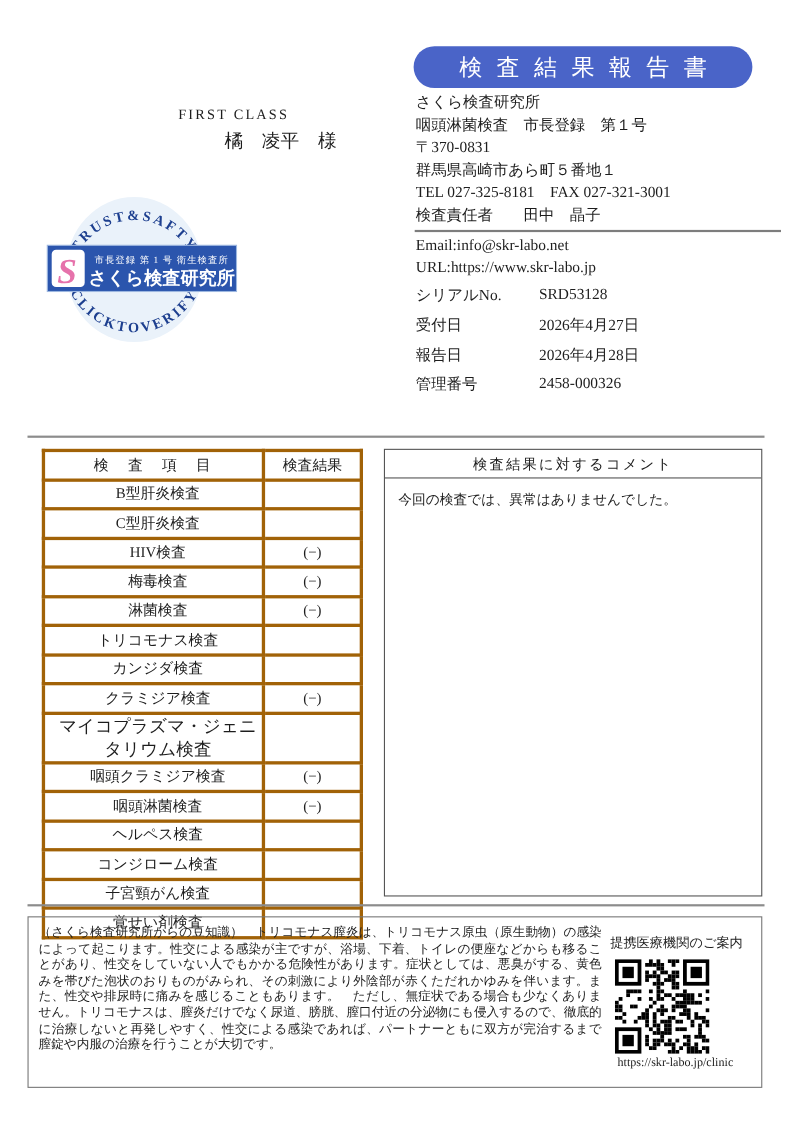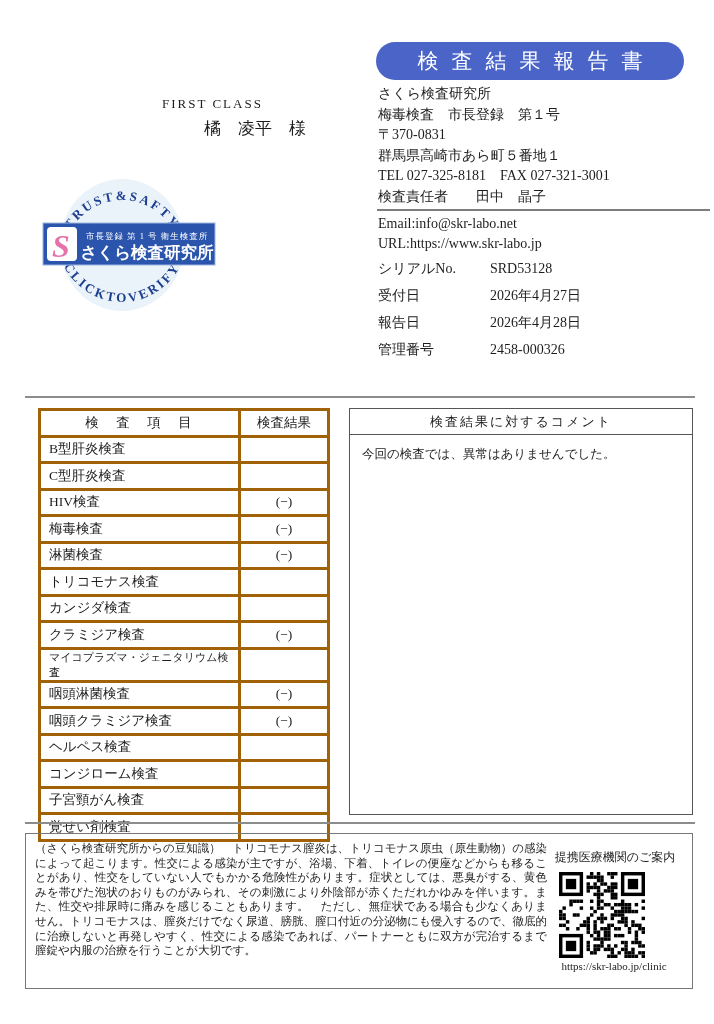--- a/index.html
+++ b/index.html
@@ -29,22 +29,22 @@
   .meta-label{width:112px;}
   .rule-mid{left:25px;top:396px;width:670px;}
   
   .results{position:absolute;left:38px;top:408px;width:283px;border-collapse:collapse;table-layout:fixed;}
   .results td,.results th{border:3px solid #a16207;font-weight:normal;font-size:13.5px;height:23.5px;padding:0;}
   .results{border:2px solid #222;}
   .results .col-item{width:197px;}
   .results .col-res{width:86px;}
   .results th.item-h{text-align:center;letter-spacing:2px;}
   .results th.res-h{text-align:center;}
-  .results td.item{padding-left:8px;text-align:left;}
-  .results td.item.small{font-size:11px;}
+  .results td.item{padding-left:8px;text-align:center;}
+  .results td.item.small{font-size:16px;}
   .results td.res{text-align:center;}
   
   .comment{position:absolute;left:349px;top:408px;width:344px;height:407px;border:1px solid #555;box-sizing:border-box;}
   .comment-title{height:25px;line-height:25px;text-align:center;font-size:13px;letter-spacing:2px;border-bottom:1px solid #555;}
   .comment-body{padding:11px 12px;font-size:12.5px;}
   .rule-low{left:25px;top:822px;width:670px;}
   
   .bottom-box{position:absolute;left:25px;top:833px;width:668px;height:156px;border:1px solid #777;box-sizing:border-box;}
   .tips{position:absolute;left:9px;top:7px;width:512px;font-size:11.5px;line-height:14.6px;text-align:justify;}
   .clinic-title{position:absolute;left:505px;top:15px;width:168px;text-align:center;font-size:12px;}
@@ -73,21 +73,21 @@
     </text>
     <rect x="15" y="50" width="172" height="42" fill="#2b55ad" stroke="#9db7e0" stroke-width="1"></rect>
     <rect x="19" y="54" width="30" height="34" rx="4" fill="#ffffff"></rect>
     <text x="24" y="84" font-size="32" font-style="italic" font-weight="bold" fill="#e672ab">S</text>
     <text x="119" y="66" text-anchor="middle" font-size="8.5" letter-spacing="1" fill="#ffffff">市長登録 第 1 号 衛生検査所</text>
     <text x="119" y="85" text-anchor="middle" font-size="16.5" font-weight="bold" fill="#ffffff">さくら検査研究所</text>
   </svg>
 
   <div class="lab">
     <div>さくら検査研究所</div>
-    <div>梅毒検査　市長登録　第１号</div>
+    <div>咽頭淋菌検査　市長登録　第１号</div>
     <div>〒370-0831</div>
     <div>群馬県高崎市あら町５番地１</div>
     <div>TEL 027-325-8181　FAX 027-321-3001</div>
     <div>検査責任者　　田中　晶子</div>
   </div>
 
   <div class="rule rule-lab"></div>
 
   <div class="contact">
     <div>Email:info@skr-labo.net</div>
@@ -151,25 +151,25 @@
         </tr>
     <tr>
           <td class="item">クラミジア検査</td>
           <td class="res">(−)</td>
         </tr>
     <tr>
           <td class="item small">マイコプラズマ・ジェニタリウム検査</td>
           <td class="res"></td>
         </tr>
     <tr>
+          <td class="item">咽頭クラミジア検査</td>
+          <td class="res">(−)</td>
+        </tr>
+    <tr>
           <td class="item">咽頭淋菌検査</td>
-          <td class="res">(−)</td>
-        </tr>
-    <tr>
-          <td class="item">咽頭クラミジア検査</td>
           <td class="res">(−)</td>
         </tr>
     <tr>
           <td class="item">ヘルペス検査</td>
           <td class="res"></td>
         </tr>
     <tr>
           <td class="item">コンジローム検査</td>
           <td class="res"></td>
         </tr>

